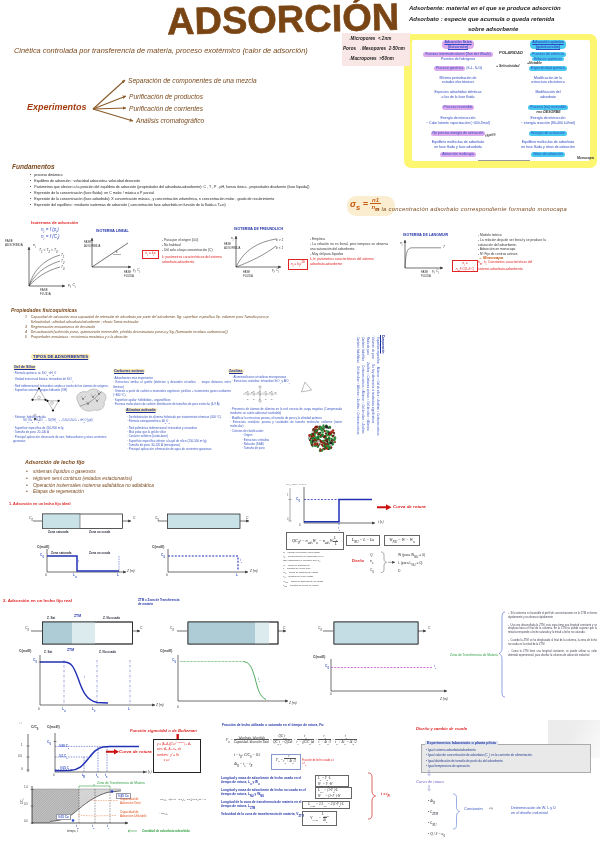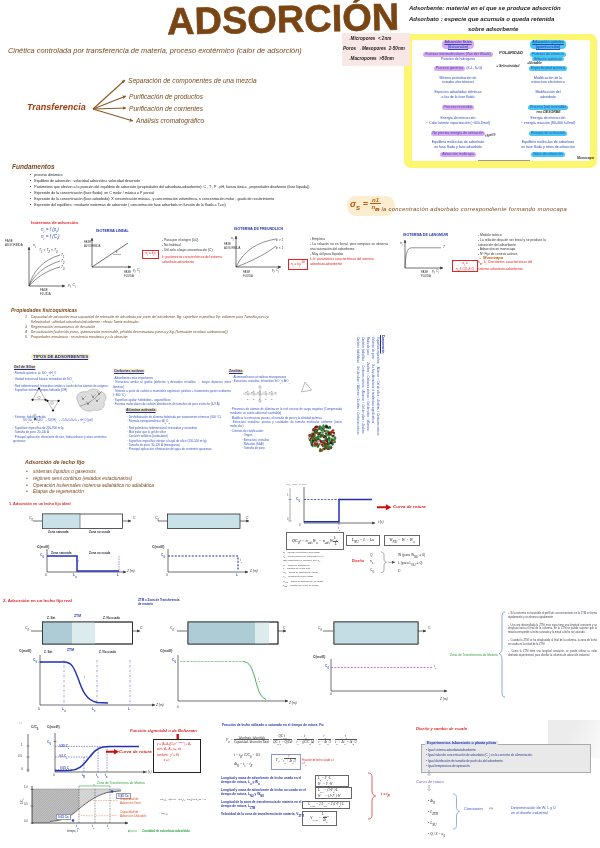--- a/index.html
+++ b/index.html
@@ -450,23 +450,23 @@
   <div style="margin-top:4.5px">Equilibrio  moléculas de adsorbato<br>en fase fluida y sitios de adsorción</div>
   <div style="margin-top:2.5px"><span class="pill" style="background:#49c8ef">Sitios de adsorción</span></div>
 </div>
 <div class="a hwk" style="left:499px;top:50px;font-size:4px;font-weight:bold">POLARIDAD</div>
 <div class="a hwk" style="left:496px;top:64px;font-size:3.5px;font-weight:bold">+ Selectividad</div>
 <div class="a hwk" style="left:527px;top:61px;font-size:3.5px;font-weight:bold">+Notable</div>
 <div class="a hwk" style="left:536px;top:110px;font-size:3.5px;font-weight:bold">&gt;no DESORBE</div>
 <div class="a hwk" style="left:485px;top:133px;font-size:3.5px;font-weight:bold;transform:rotate(-8deg)">rápida</div>
 <div class="a hwk" style="left:577px;top:156px;font-size:3.4px;font-weight:bold">Monocapa</div>
 
-<div class="a hw" style="left:8px;top:46px;width:345px;font-size:7.4px">Cinética controlada por transferencia de materia, proceso exotérmico (calor de adsorción)</div>
-
-<div class="a hw" style="left:27px;top:102px;font-size:9px;font-weight:bold;color:#a33d10">Transferencia</div>
+<div class="a hw" style="left:14px;top:46px;width:345px;font-size:7.4px">Cinética controlada por transferencia de materia, proceso exotérmico (calor de adsorción)</div>
+
+<div class="a hw" style="left:27px;top:102px;font-size:9px;font-weight:bold;color:#a33d10">Experimentos</div>
 <div class="a hw" style="left:128px;top:77px;font-size:6.6px">Separación de componentes de una mezcla</div>
 <div class="a hw" style="left:129px;top:93px;font-size:6.6px">Purificación de productos</div>
 <div class="a hw" style="left:129px;top:105px;font-size:6.6px">Purificación de corrientes</div>
 <div class="a hw" style="left:136px;top:117px;font-size:6.6px">Análisis cromatográfico</div>
 
 <div class="a hw" style="left:12px;top:163px;font-size:6.5px;font-weight:bold">Fundamentos</div>
 <div class="a" style="left:30px;top:173px;width:380px;font-size:3.6px;color:#222;line-height:1.65">
 <div>•&nbsp;&nbsp;&nbsp;proceso dinámico</div>
 <div>•&nbsp;&nbsp;&nbsp;Equilibrio de adsorción : velocidad adsorción= velocidad desorción</div>
 <div>•&nbsp;&nbsp;&nbsp;Parámetros que afectan a la posición del equilibrio de adsorción (propiedades del adsorbato-adsorbente): C , T , P , pH, fuerza iónica , propiedades disolvente (fase líquida))</div>

